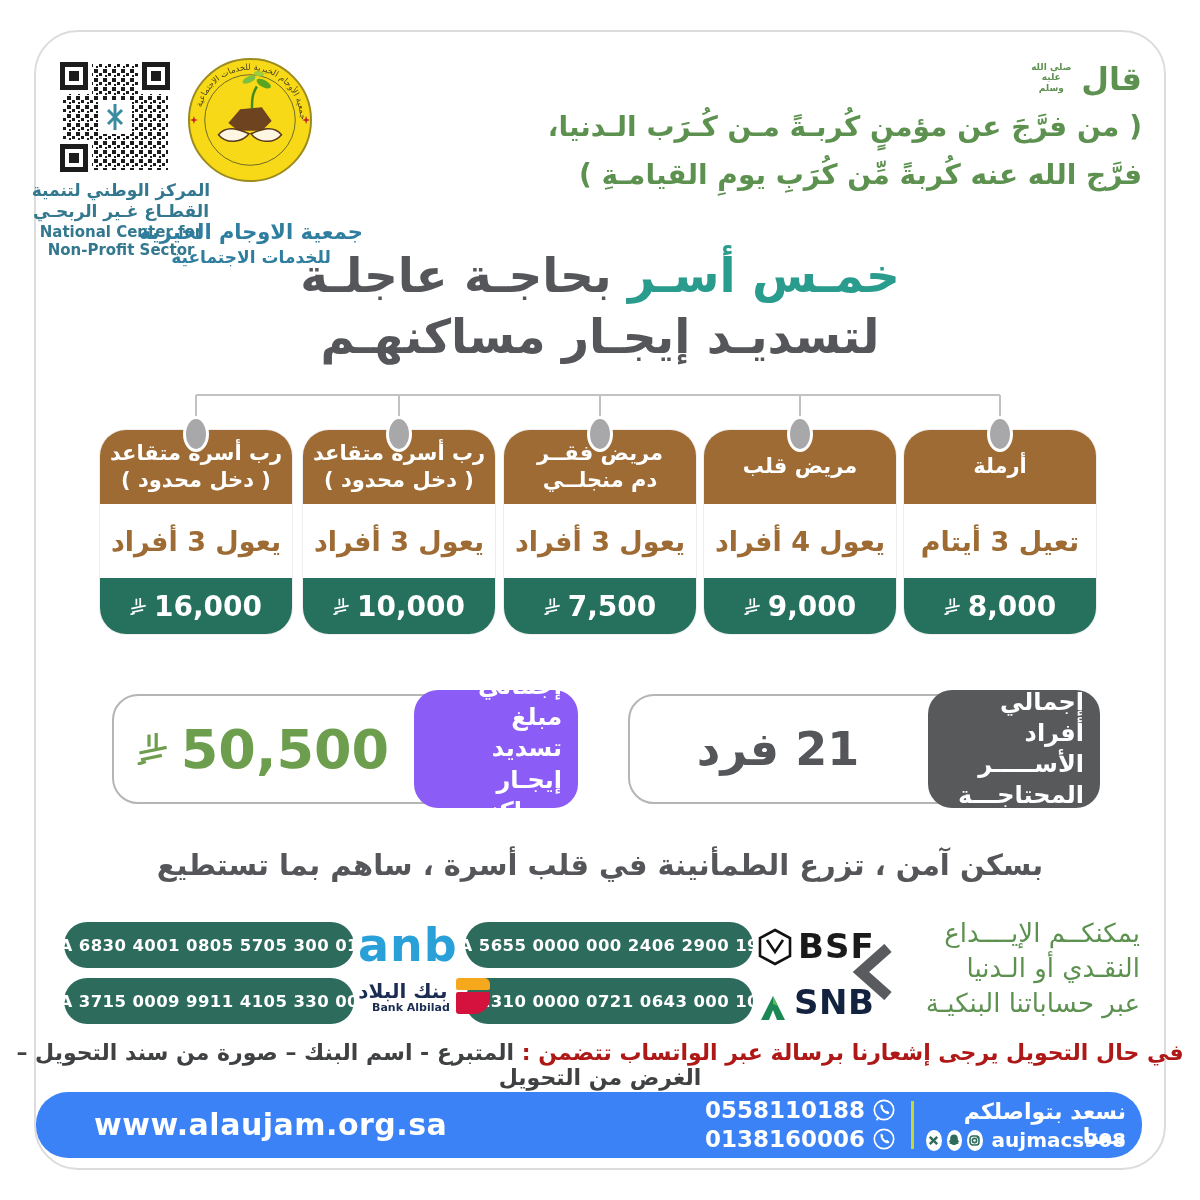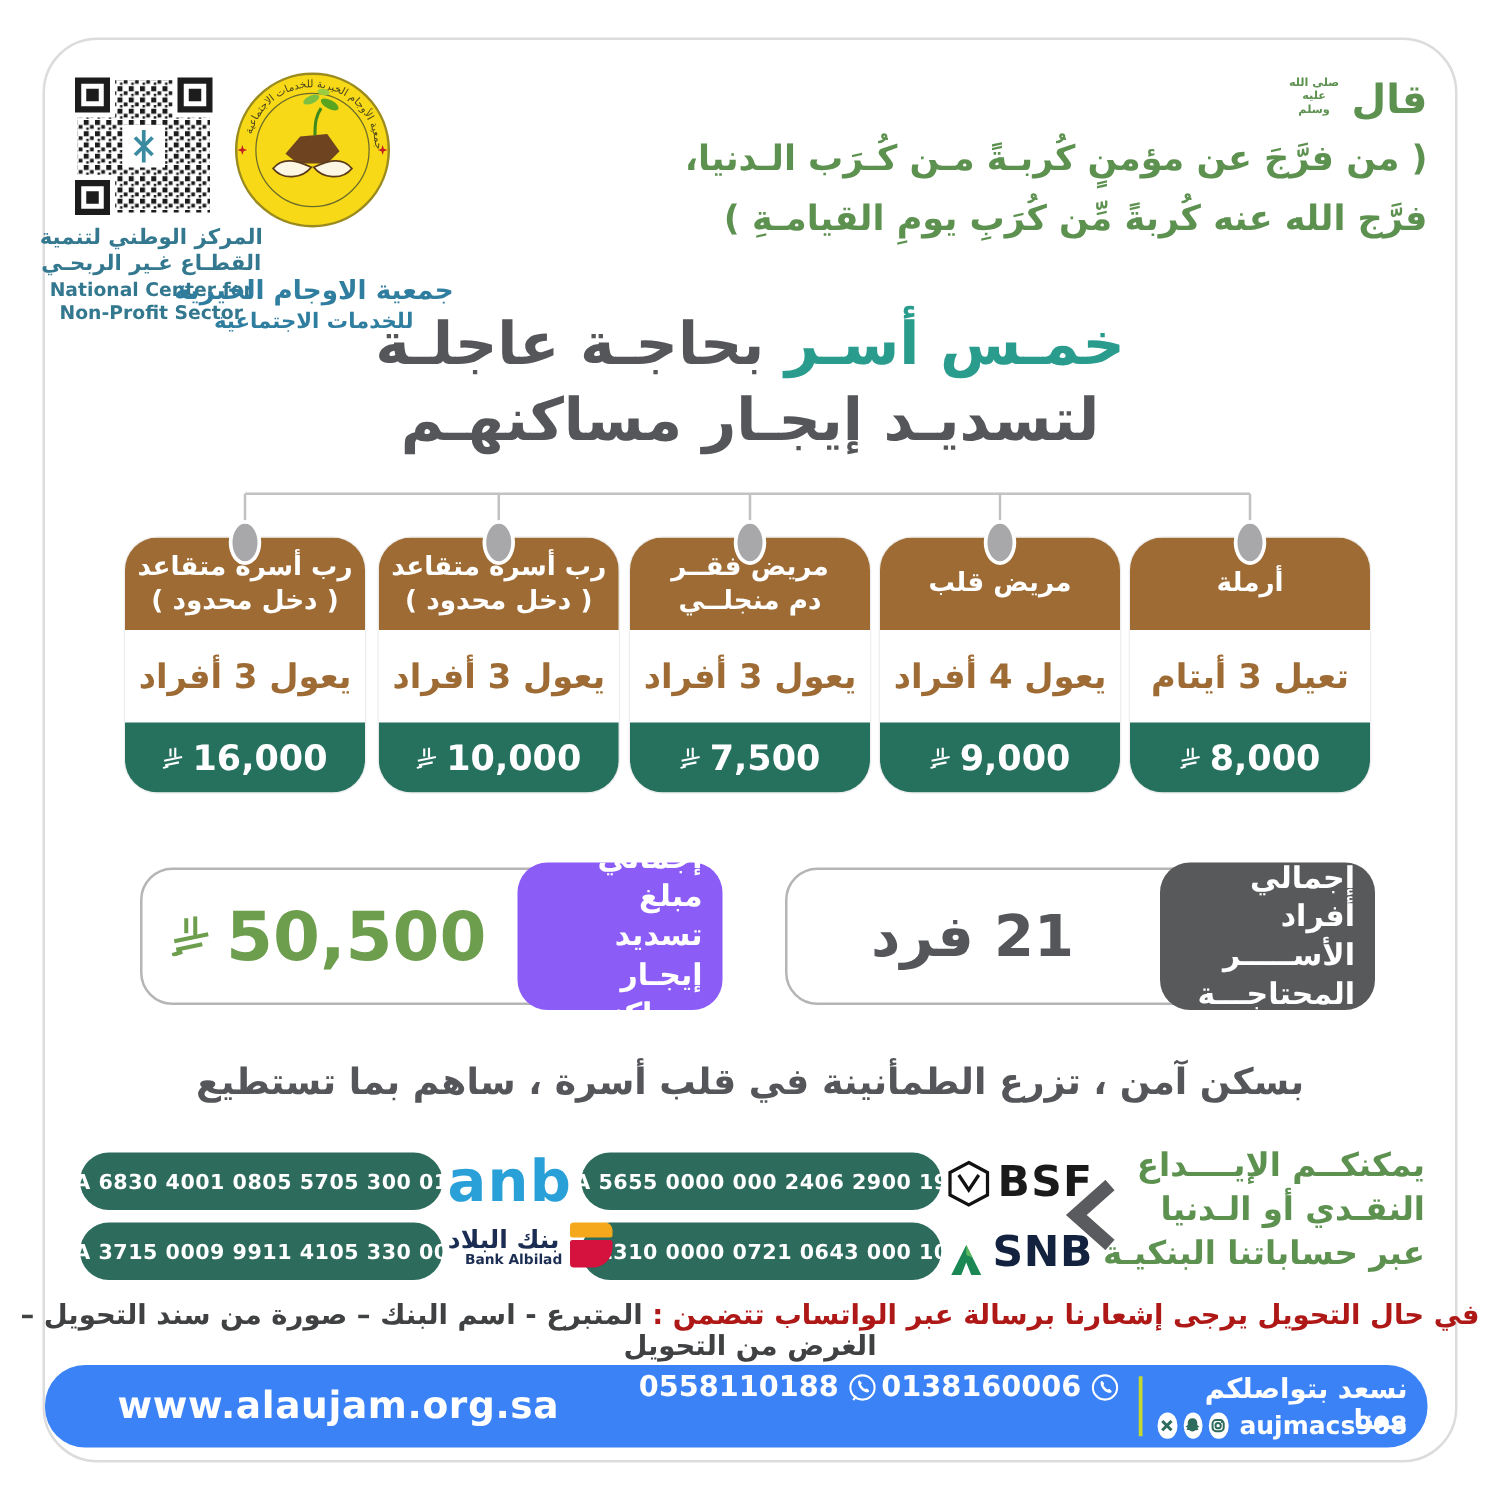--- a/index.html
+++ b/index.html
@@ -65,35 +65,35 @@
   .anb-logo{left:358px;top:918px;}
   .anb-logo .t{font-size:46px;font-weight:bold;color:#2aa0d8;letter-spacing:1px;}
   .alb-logo{left:356px;top:978px;}
   .alb-logo .col{display:flex;flex-direction:column;align-items:center;line-height:1.05;}
   .alb-logo .ar{font-size:20px;font-weight:bold;color:#1b2d52;}
   .alb-logo .en{font-size:11px;font-weight:bold;color:#1b2d52;padding-left:16px;}
   .alb-mark{width:34px;height:36px;display:flex;flex-direction:column;gap:2px;}
   .alb-mark .o{height:12px;background:#f5a81c;border-radius:3px 6px 2px 2px;}
   .alb-mark .r{flex:1;background:#d5113e;border-radius:2px 2px 16px 3px;}
   .chev{position:absolute;left:852px;top:944px;}
-  .donnote{position:absolute;right:60px;top:916px;text-align:right;direction:rtl;color:#5d9150;font-weight:bold;font-size:26px;line-height:1.35;}
+  .donnote{position:absolute;right:60px;top:916px;text-align:right;direction:rtl;color:#5d9150;font-weight:normal;font-size:26px;line-height:1.35;}
 
   .notice{position:absolute;left:0;top:1040px;width:100%;text-align:center;direction:rtl;font-size:22px;font-weight:bold;}
   .notice .red{color:#ae1917;margin-top:36px;}
   .notice .dark{color:#3f4142;}
 
   
   .footer{position:absolute;left:36px;top:1092px;width:1106px;height:66px;background:#3b82f6;border-radius:32px;color:#fff;}
   .website{position:absolute;left:58px;top:15px;font-size:30px;font-weight:bold;letter-spacing:.5px;}
   .contact-h{position:absolute;right:16px;top:7px;width:200px;text-align:right;direction:rtl;font-size:22px;font-weight:bold;}
   .social{position:absolute;right:16px;top:36px;width:200px;display:flex;align-items:center;justify-content:flex-end;gap:5px;direction:ltr;}
   .social .handle{font-size:20px;font-weight:bold;margin-left:4px;}
   .cic{width:21px;height:21px;border-radius:50%;background:#fff;color:#2d6b5c;display:flex;align-items:center;justify-content:center;}
   .sep{position:absolute;right:228px;top:9px;width:3px;height:48px;background:#c4d82e;}
-  .phones{position:absolute;right:246px;top:5px;display:flex;flex-direction:row;gap:3px;align-items:flex-end;}
+  .phones{position:absolute;right:246px;top:5px;display:flex;flex-direction:column;gap:3px;align-items:flex-end;}
   .phrow{display:flex;align-items:center;gap:7px;font-size:23px;font-weight:bold;direction:ltr;}
 </style>
 </head>
 <body>
 
 <div class="page">
 
   <svg width="0" height="0" style="position:absolute">
     <defs>
       <g id="riyal" fill="none" stroke="currentColor" stroke-width="8">

